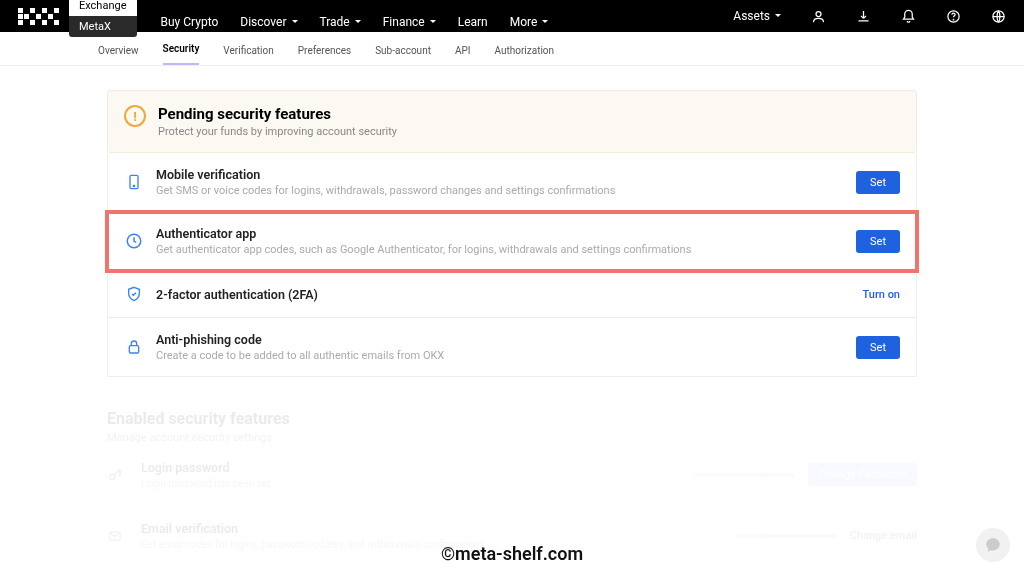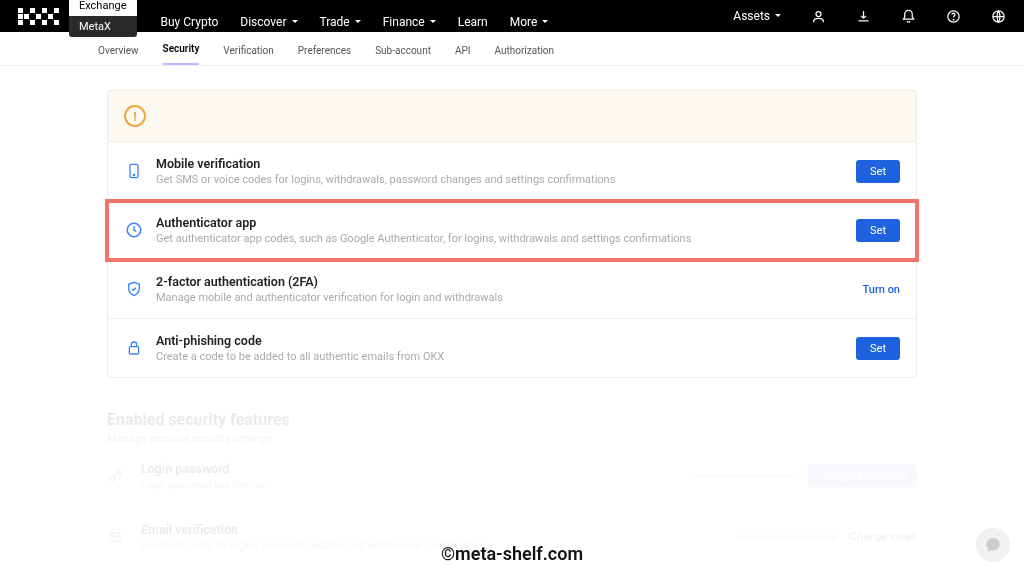--- a/index.html
+++ b/index.html
@@ -151,20 +151,24 @@
   <a>Preferences</a>
   <a>Sub-account</a>
   <a>API</a>
   <a>Authorization</a>
 </div>
 
 <div class="container">
 
   <div class="banner">
     <div class="warn-ic">!</div>
+    <div>
+      <h3>Pending security features</h3>
+      <p>Protect your funds by improving account security</p>
+    </div>
   </div>
 
   <div class="card">
     <div class="icon-slot">
         <svg width="16" height="18" viewBox="0 0 24 24" fill="none" stroke="#3b82f6" stroke-width="2">
           <rect x="6" y="2" width="12" height="20" rx="2"></rect>
           <circle cx="12" cy="18" r="1" fill="#3b82f6"></circle>
         </svg>
       </div>
     <div class="text">
@@ -190,21 +194,20 @@
 
   <div class="card">
     <div class="icon-slot">
         <svg width="16" height="18" viewBox="0 0 24 24" fill="none" stroke="#3b82f6" stroke-width="2">
           <path d="M12 2l8 3v6c0 5-3.5 9-8 11-4.5-2-8-6-8-11V5l8-3z"></path>
           <path d="M9 12l2 2 4-4"></path>
         </svg>
       </div>
     <div class="text">
       <h4>2-factor authentication (2FA)</h4>
-      <p>Manage mobile and authenticator verification for login and withdrawals</p>
     </div>
     <span class="link-act">Turn on</span>
   </div>
 
   <div class="card">
     <div class="icon-slot">
         <svg width="16" height="18" viewBox="0 0 24 24" fill="none" stroke="#3b82f6" stroke-width="2">
           <rect x="5" y="10" width="14" height="11" rx="2"></rect>
           <path d="M8 10V7a4 4 0 118 0v3"></path>
         </svg>

